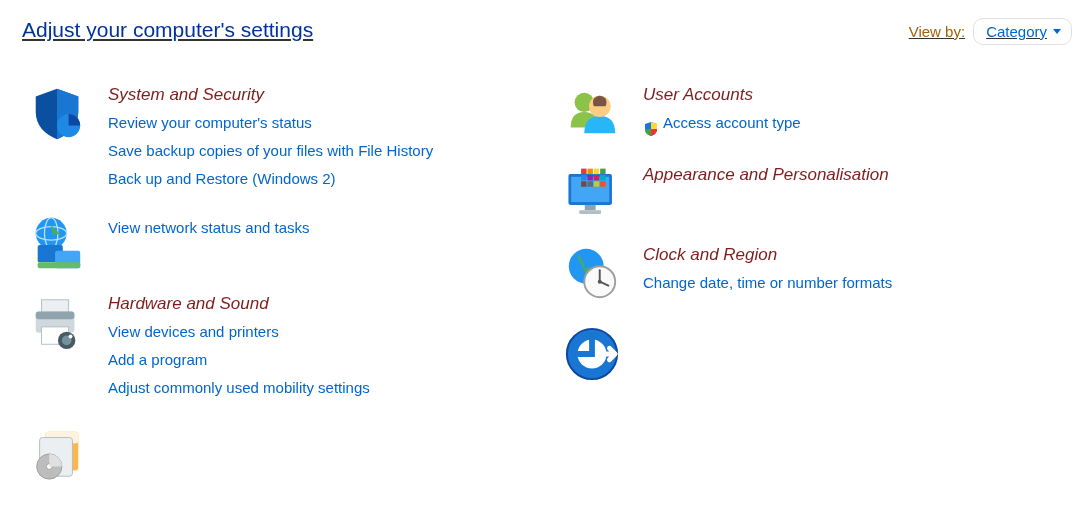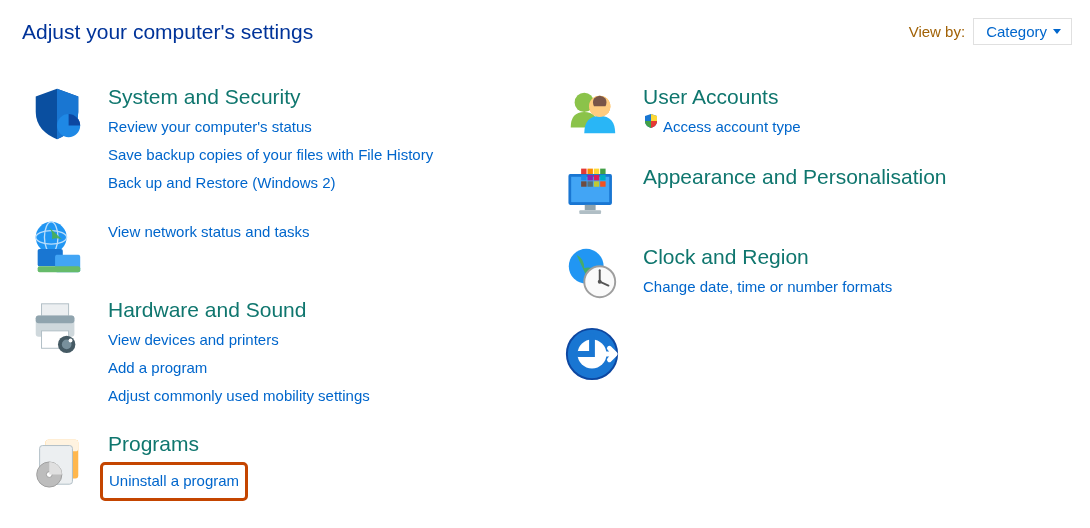--- a/index.html
+++ b/index.html
@@ -7,38 +7,38 @@
       font-family: "Segoe UI", Tahoma, sans-serif;
       background: #fff;
       width: 1090px;
       height: 528px;
       padding: 18px 18px 18px 22px;
       color: #333;
     }
     .header {
       display: flex;
       justify-content: space-between;
-      align-items: center;
       margin-bottom: 40px;
+      text-decoration: underline;
     }
     .page-title {
       font-size: 21px;
       font-weight: 400;
       color: #003399;
     }
     .view-by-wrap {
       display: flex;
       align-items: center;
       gap: 8px;
       font-size: 15px;
     }
     .view-by-label { color: #a16207; }
     .view-by-select {
       border: 1px solid #e0e0e0;
-      border-radius: 0;
+      border-radius: 10px;
       padding: 4px 10px 4px 12px;
       color: #0066cc;
       display: flex;
       align-items: center;
       gap: 6px;
       cursor: pointer;
       font-size: 15px;
     }
     .columns {
       display: flex;
@@ -52,30 +52,31 @@
     }
     .icon-wrap {
       width: 70px;
       flex-shrink: 0;
       display: flex;
       justify-content: center;
       align-items: flex-start;
     }
     .cat-body { flex: 1; }
     .cat-title {
-      font-size: 21px;
+      font-size: 17px;
       font-weight: 400;
-      color: #0f766e;
+      color: #7f1d1d;
       cursor: pointer;
       display: block;
       margin-bottom: 4px;
+      font-style: italic;
     }
     .sublink {
       display: flex;
-      align-items: flex-start;
+      align-items: flex-end;
       gap: 4px;
       font-size: 15px;
       color: #0066cc;
       cursor: pointer;
       line-height: 1.85;
     }
     .sublink-text { }
     .highlight-box {
       display: inline-block;
       border: 3px solid #c44500;
@@ -179,23 +180,20 @@
           <svg width="58" height="58" viewBox="0 0 60 60">
         <rect x="18" y="8" width="34" height="40" rx="3" fill="#ffb74d"></rect>
         <rect x="18" y="8" width="34" height="12" rx="3" fill="#fff3e0"></rect>
         <rect x="12" y="14" width="34" height="40" rx="3" fill="#eceff1" stroke="#b0bec5"></rect>
         <circle cx="22" cy="44" r="13" fill="#bdbdbd"></circle>
         <circle cx="22" cy="44" r="13" fill="none" stroke="#9e9e9e"></circle>
         <circle cx="22" cy="44" r="3" fill="#fff" stroke="#9e9e9e"></circle>
         <path d="M22 31 A13 13 0 0 1 35 44 L22 44 Z" fill="#e0e0e0"></path>
       </svg>
         </div>
-        <div class="cat-body"><a class="cat-title">Programs</a><div class="highlight-box"><div class="sublink">
-              <span class="sublink-text">Uninstall a program</span>
-            </div></div></div>
       </div>
     </div>
   <div class="col" id="col-right">
       <div class="category">
         <div class="icon-wrap">
           <svg width="58" height="58" viewBox="0 0 60 60">
         <circle cx="22" cy="18" r="10" fill="#8bc34a"></circle>
         <path d="M8 44 q0 -16 14 -16 q14 0 14 16 Z" fill="#8bc34a"></path>
         <circle cx="38" cy="22" r="11" fill="#ffb74d"></circle>
         <path d="M22 50 q0 -18 16 -18 q16 0 16 18 Z" fill="#29b6f6"></path>

